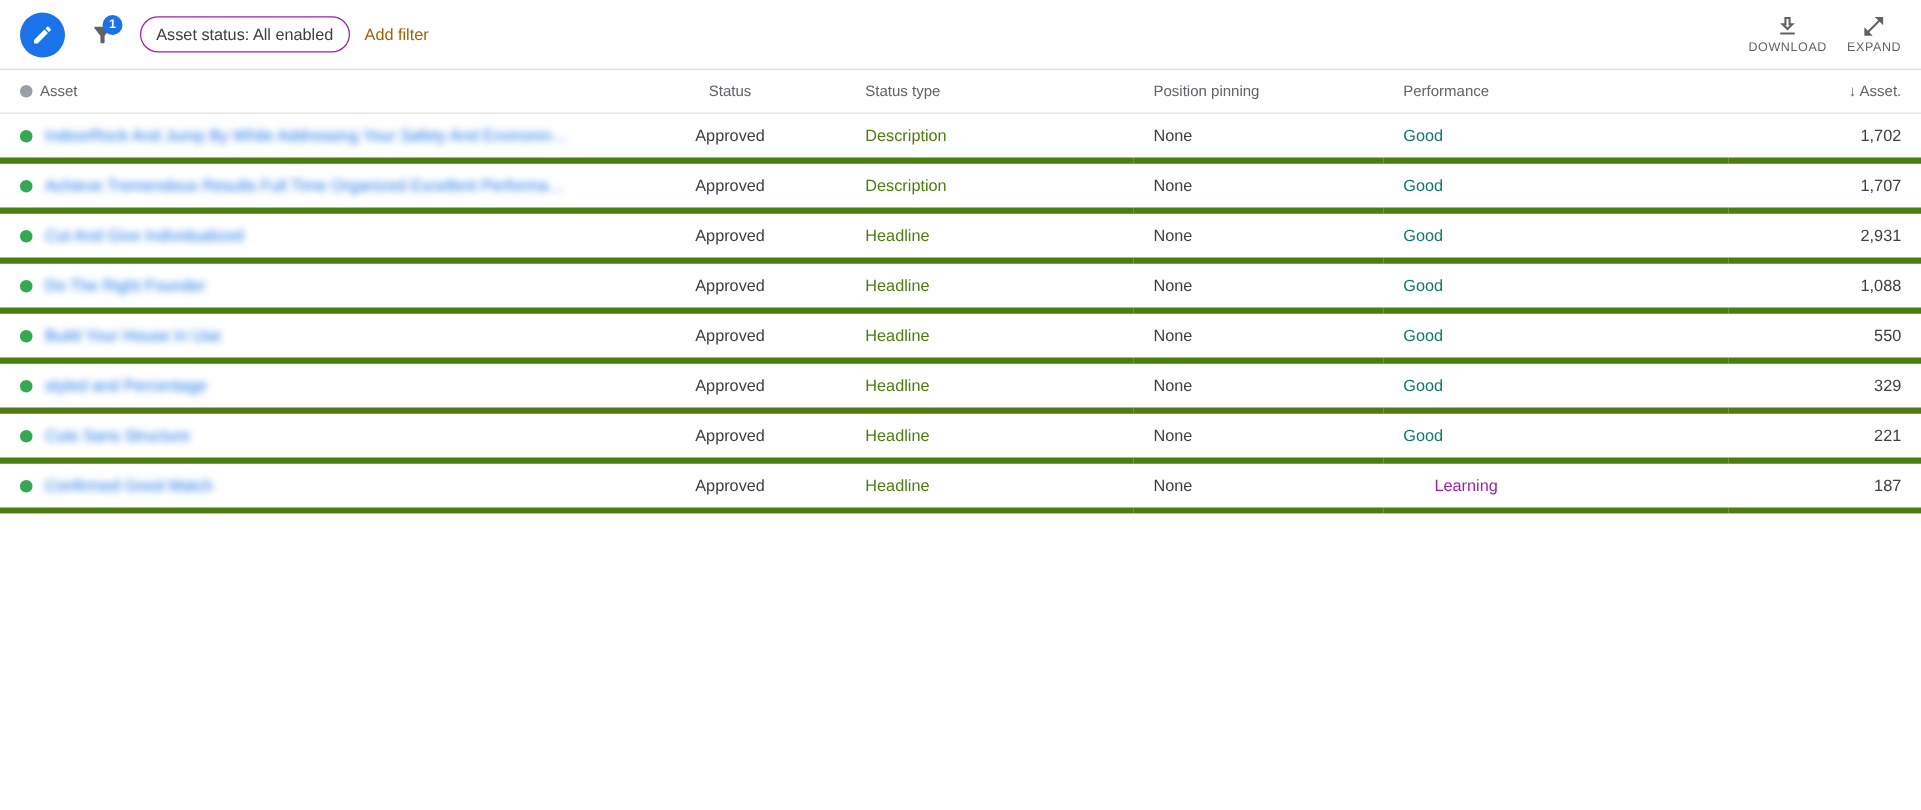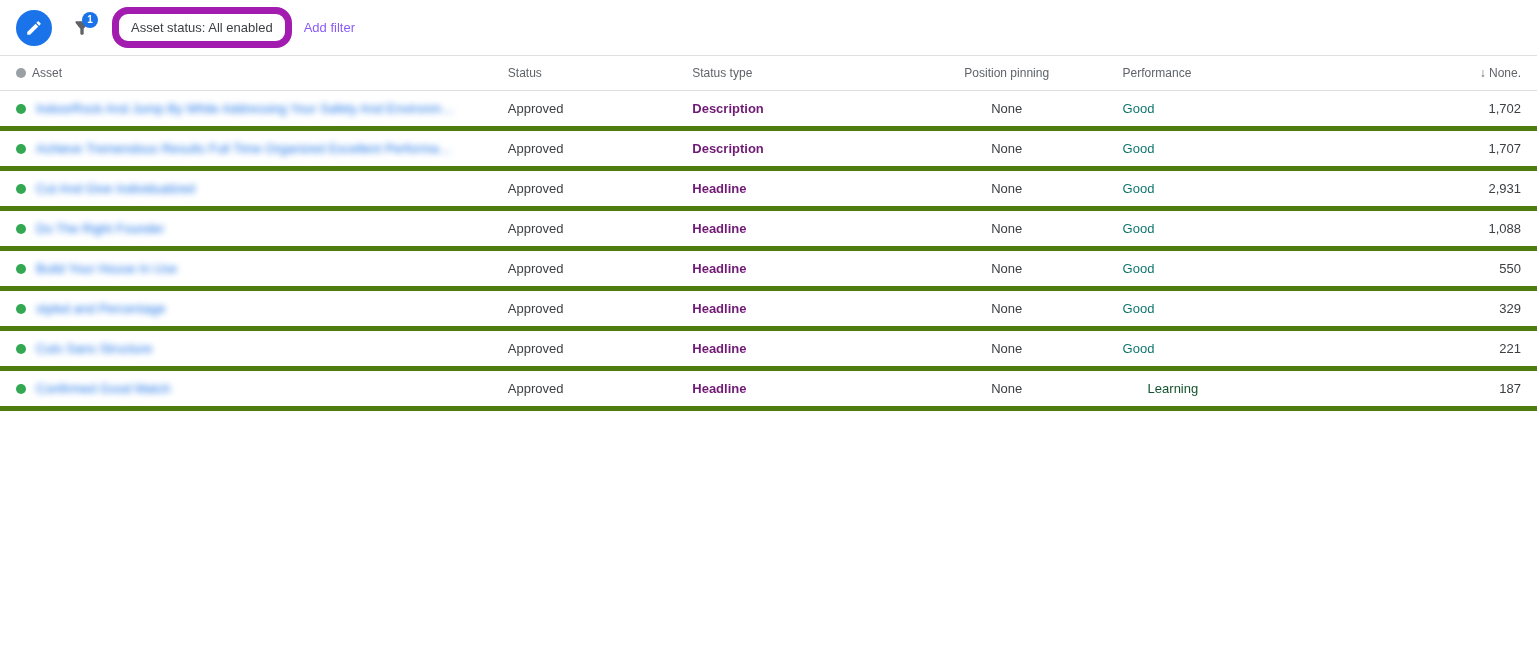--- a/index.html
+++ b/index.html
@@ -49,32 +49,32 @@
       border-radius: 50%;
       color: white;
       font-size: 10px;
       font-weight: 600;
       display: flex;
       align-items: center;
       justify-content: center;
     }
 
     .status-pill {
-      border: 7px solid #a21caf;
+      border: 1px solid #a21caf;
       border-radius: 16px;
       padding: 6px 12px;
       font-size: 13px;
       cursor: pointer;
       color: #3c4043;
       background: #fff;
     }
 
     .add-filter-btn {
       font-size: 13px;
-      color: #8b5cf6;
+      color: #a16207;
       cursor: pointer;
       background: none;
       border: none;
       font-weight: 500;
     }
 
     .toolbar-right {
       margin-left: auto;
       display: flex;
       align-items: center;
@@ -146,32 +146,31 @@
       color: #1a73e8;
       cursor: pointer;
       filter: blur(3px);
       white-space: nowrap;
       overflow: hidden;
       text-overflow: ellipsis;
       max-width: 420px;
     }
 
     .asset-type-link {
-      color: #701a75;
-      cursor: pointer;
-      font-weight: bold;
+      color: #4d7c0f;
+      cursor: pointer;
     }
 
     .perf-good { color: #0f766e; }
-    .perf-learning { color: #14532d; padding-left: 25px; }
+    .perf-learning { color: #a21caf; padding-left: 25px; }
 
     .col-asset { width: 32%; }
-    .col-status { width: 12%; }
+    .col-status { width: 12%; text-align: center; }
     .col-type { width: 15%; }
-    .col-pinning { width: 13%; text-align: center; }
+    .col-pinning { width: 13%; }
     .col-perf { width: 18%; }
     .col-impr { width: 10%; text-align: right; }
 
     thead th:first-child { padding-left: 16px; }
   </style>
 </head>
 <body>
 
 <div class="toolbar">
   <div class="edit-btn">
@@ -184,38 +183,52 @@
     <svg viewBox="0 0 24 24">
         <path d="M4.25 5.61C6.27 8.2 10 13 10 13v6c0 .55.45 1 1 1h2c.55 0 1-.45 1-1v-6s3.72-4.8 5.74-7.39A.998.998 0 0 0 18.95 4H5.04a1 1 0 0 0-.79 1.61z"></path>
       </svg>
     <div class="badge-count">1</div>
   </div>
 
   <button class="status-pill">Asset status: All enabled</button>
 
   <button class="add-filter-btn">Add filter</button>
 
+  <div class="toolbar-right">
+    <div class="icon-btn">
+      <svg viewBox="0 0 24 24">
+          <path d="M19 9h-4V3H9v6H5l7 7 7-7zm-8 2V5h2v6h1.17L12 13.17 9.83 11H11zm-6 7h14v2H5v-2z"></path>
+        </svg>
+      <span>DOWNLOAD</span>
+    </div>
+    <div class="expand-btn">
+      <svg viewBox="0 0 24 24">
+          <path d="M21 11V3h-8l3.29 3.29-10 10L3 13v8h8l-3.29-3.29 10-10L21 11z"></path>
+        </svg>
+      <span>EXPAND</span>
+    </div>
+  </div>
 </div>
 
 <div class="table-container">
   <table>
     <thead>
       <tr>
         <th class="col-asset">
           <div style="display:flex;align-items:center;gap:6px;">
             <div class="dot gray"></div>
             <span>Asset</span>
           </div>
         </th>
         <th class="col-status">Status</th>
         <th class="col-type">Status type</th>
         <th class="col-pinning">Position pinning</th>
         <th class="col-perf">Performance</th>
         <th class="col-impr impr-col" style="cursor:pointer;">
-          <span>↓ </span><span>None.</span>
+          <span>↓ </span><span>Asset.</span>
         </th>
       </tr>
     </thead>
     <tbody id="table-body">
     <tr>
     <td class="asset-col col-asset">
       <div class="asset-cell">
         <div class="dot green"></div>
         <span class="asset-name">IndoorRock And Jump By While Addressing Your Safety And Environmental Challenge</span>
       </div>

